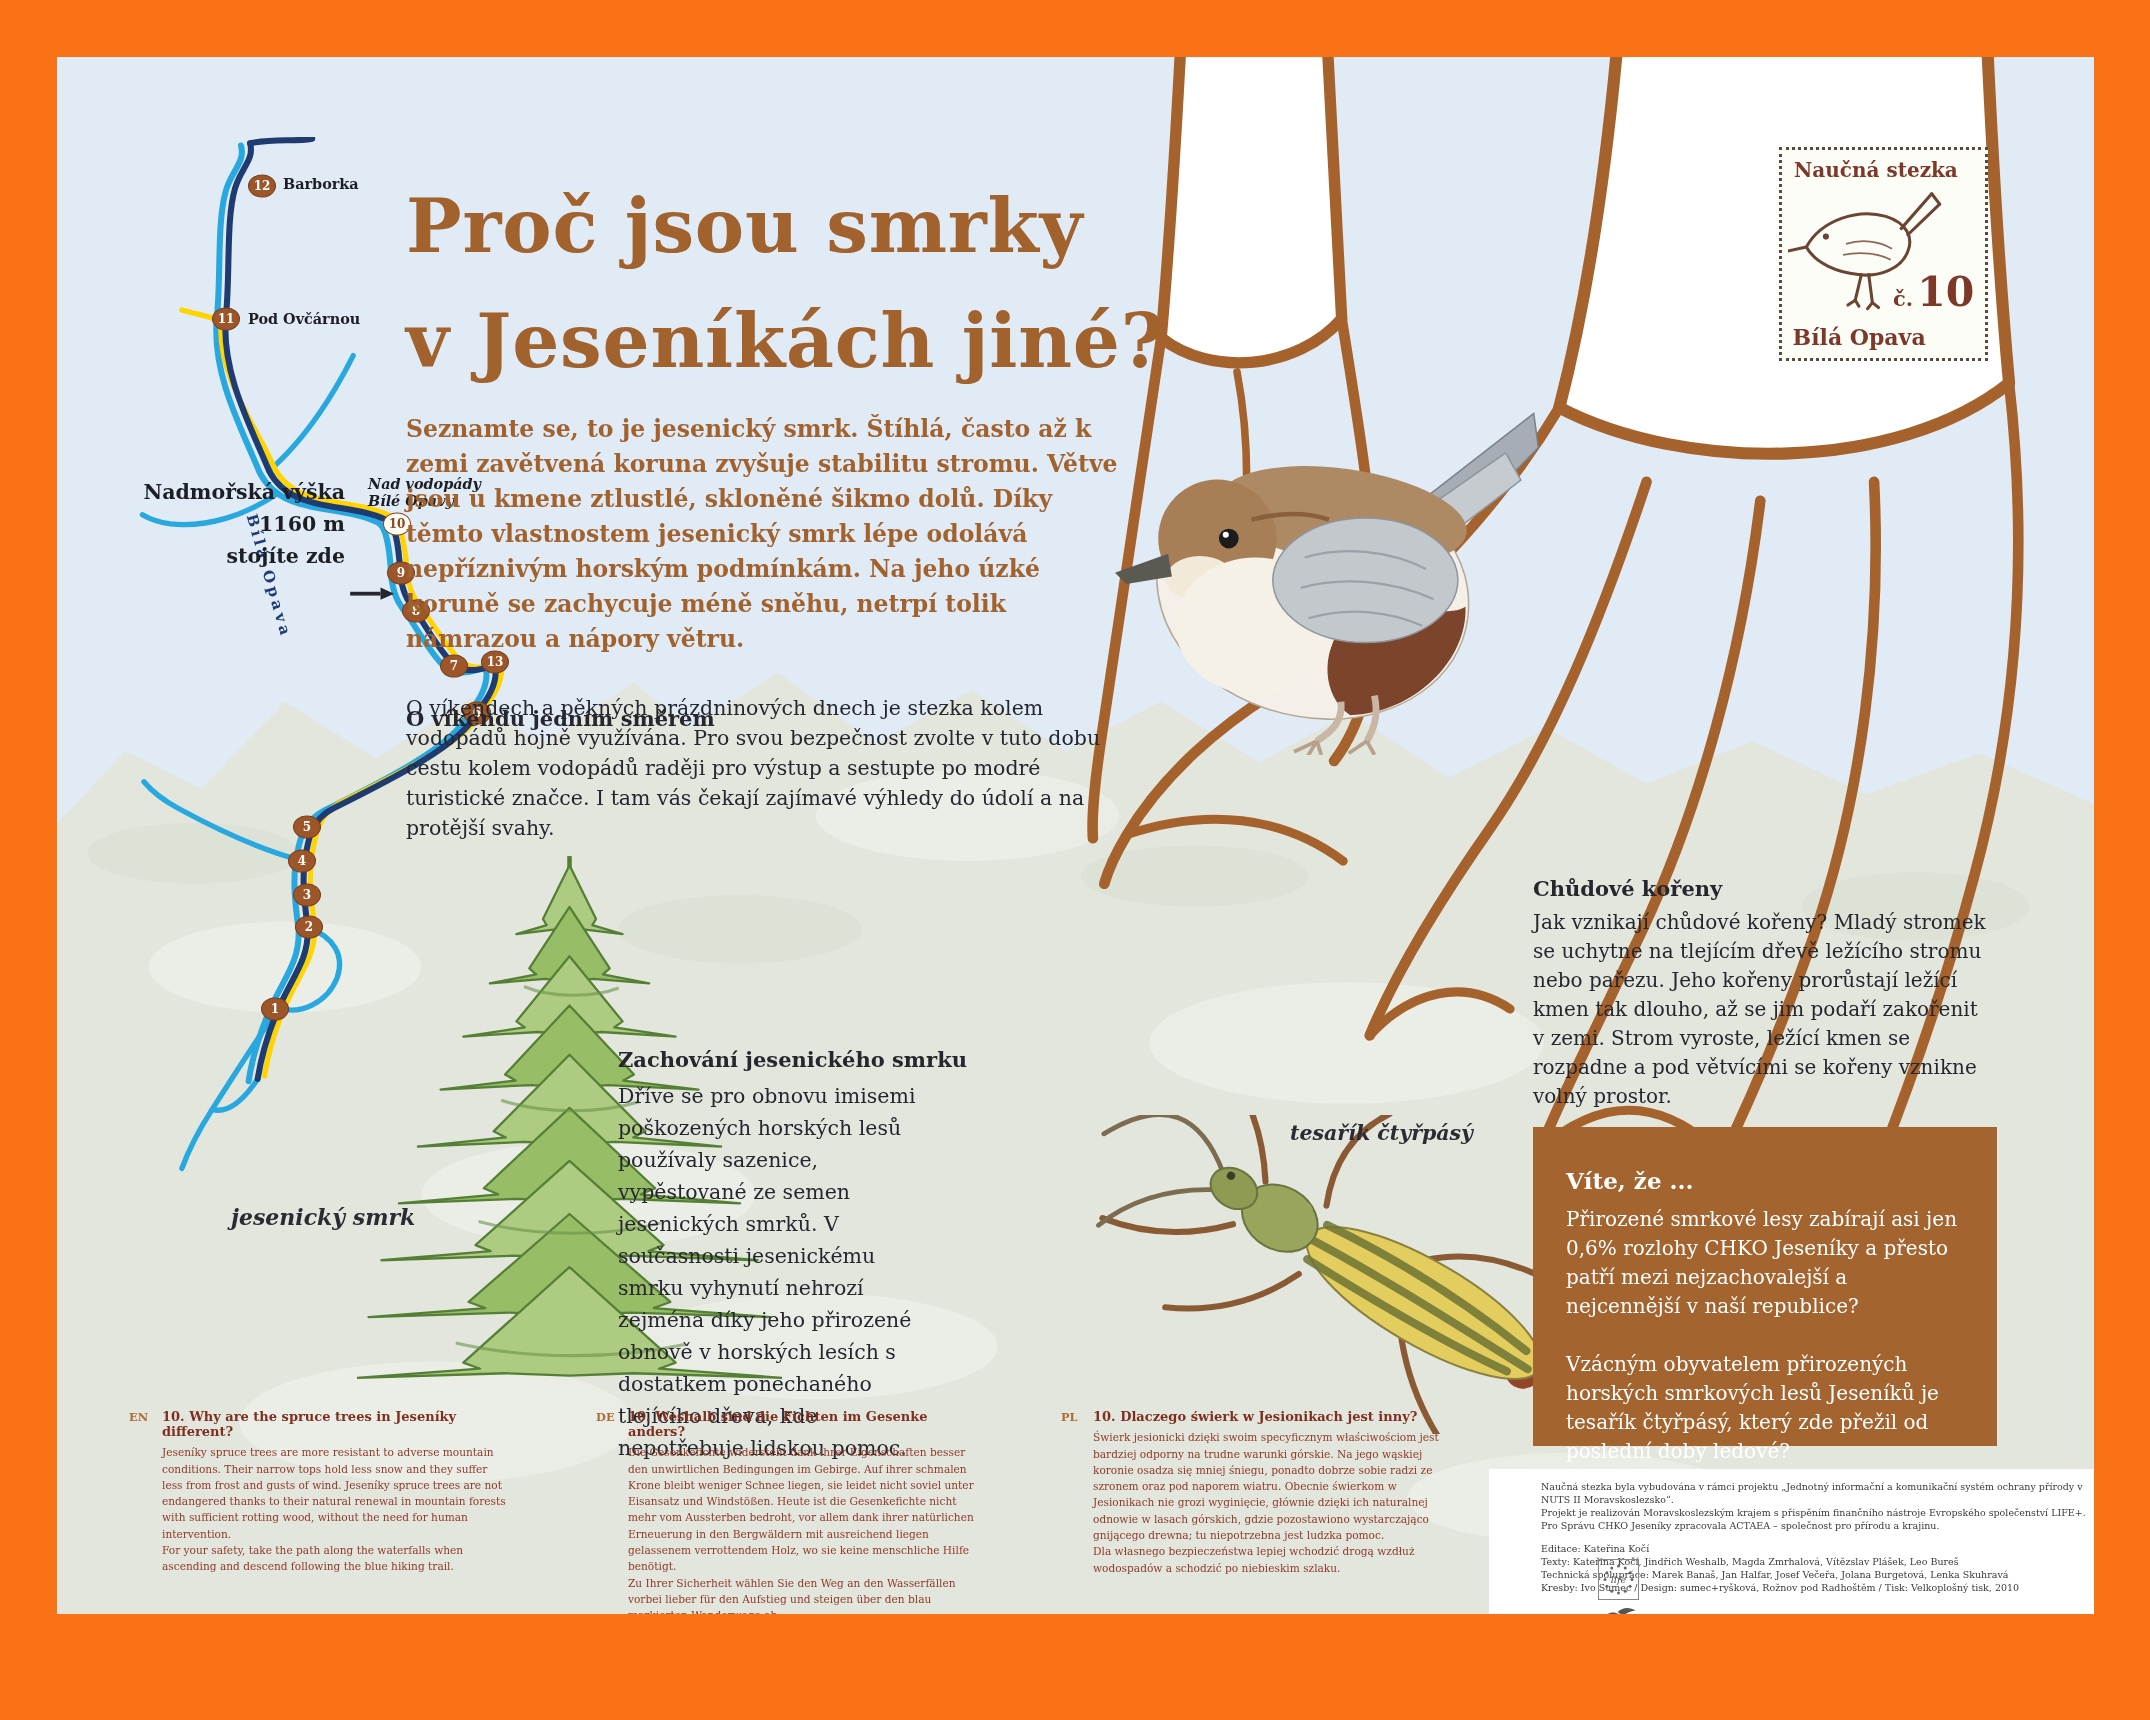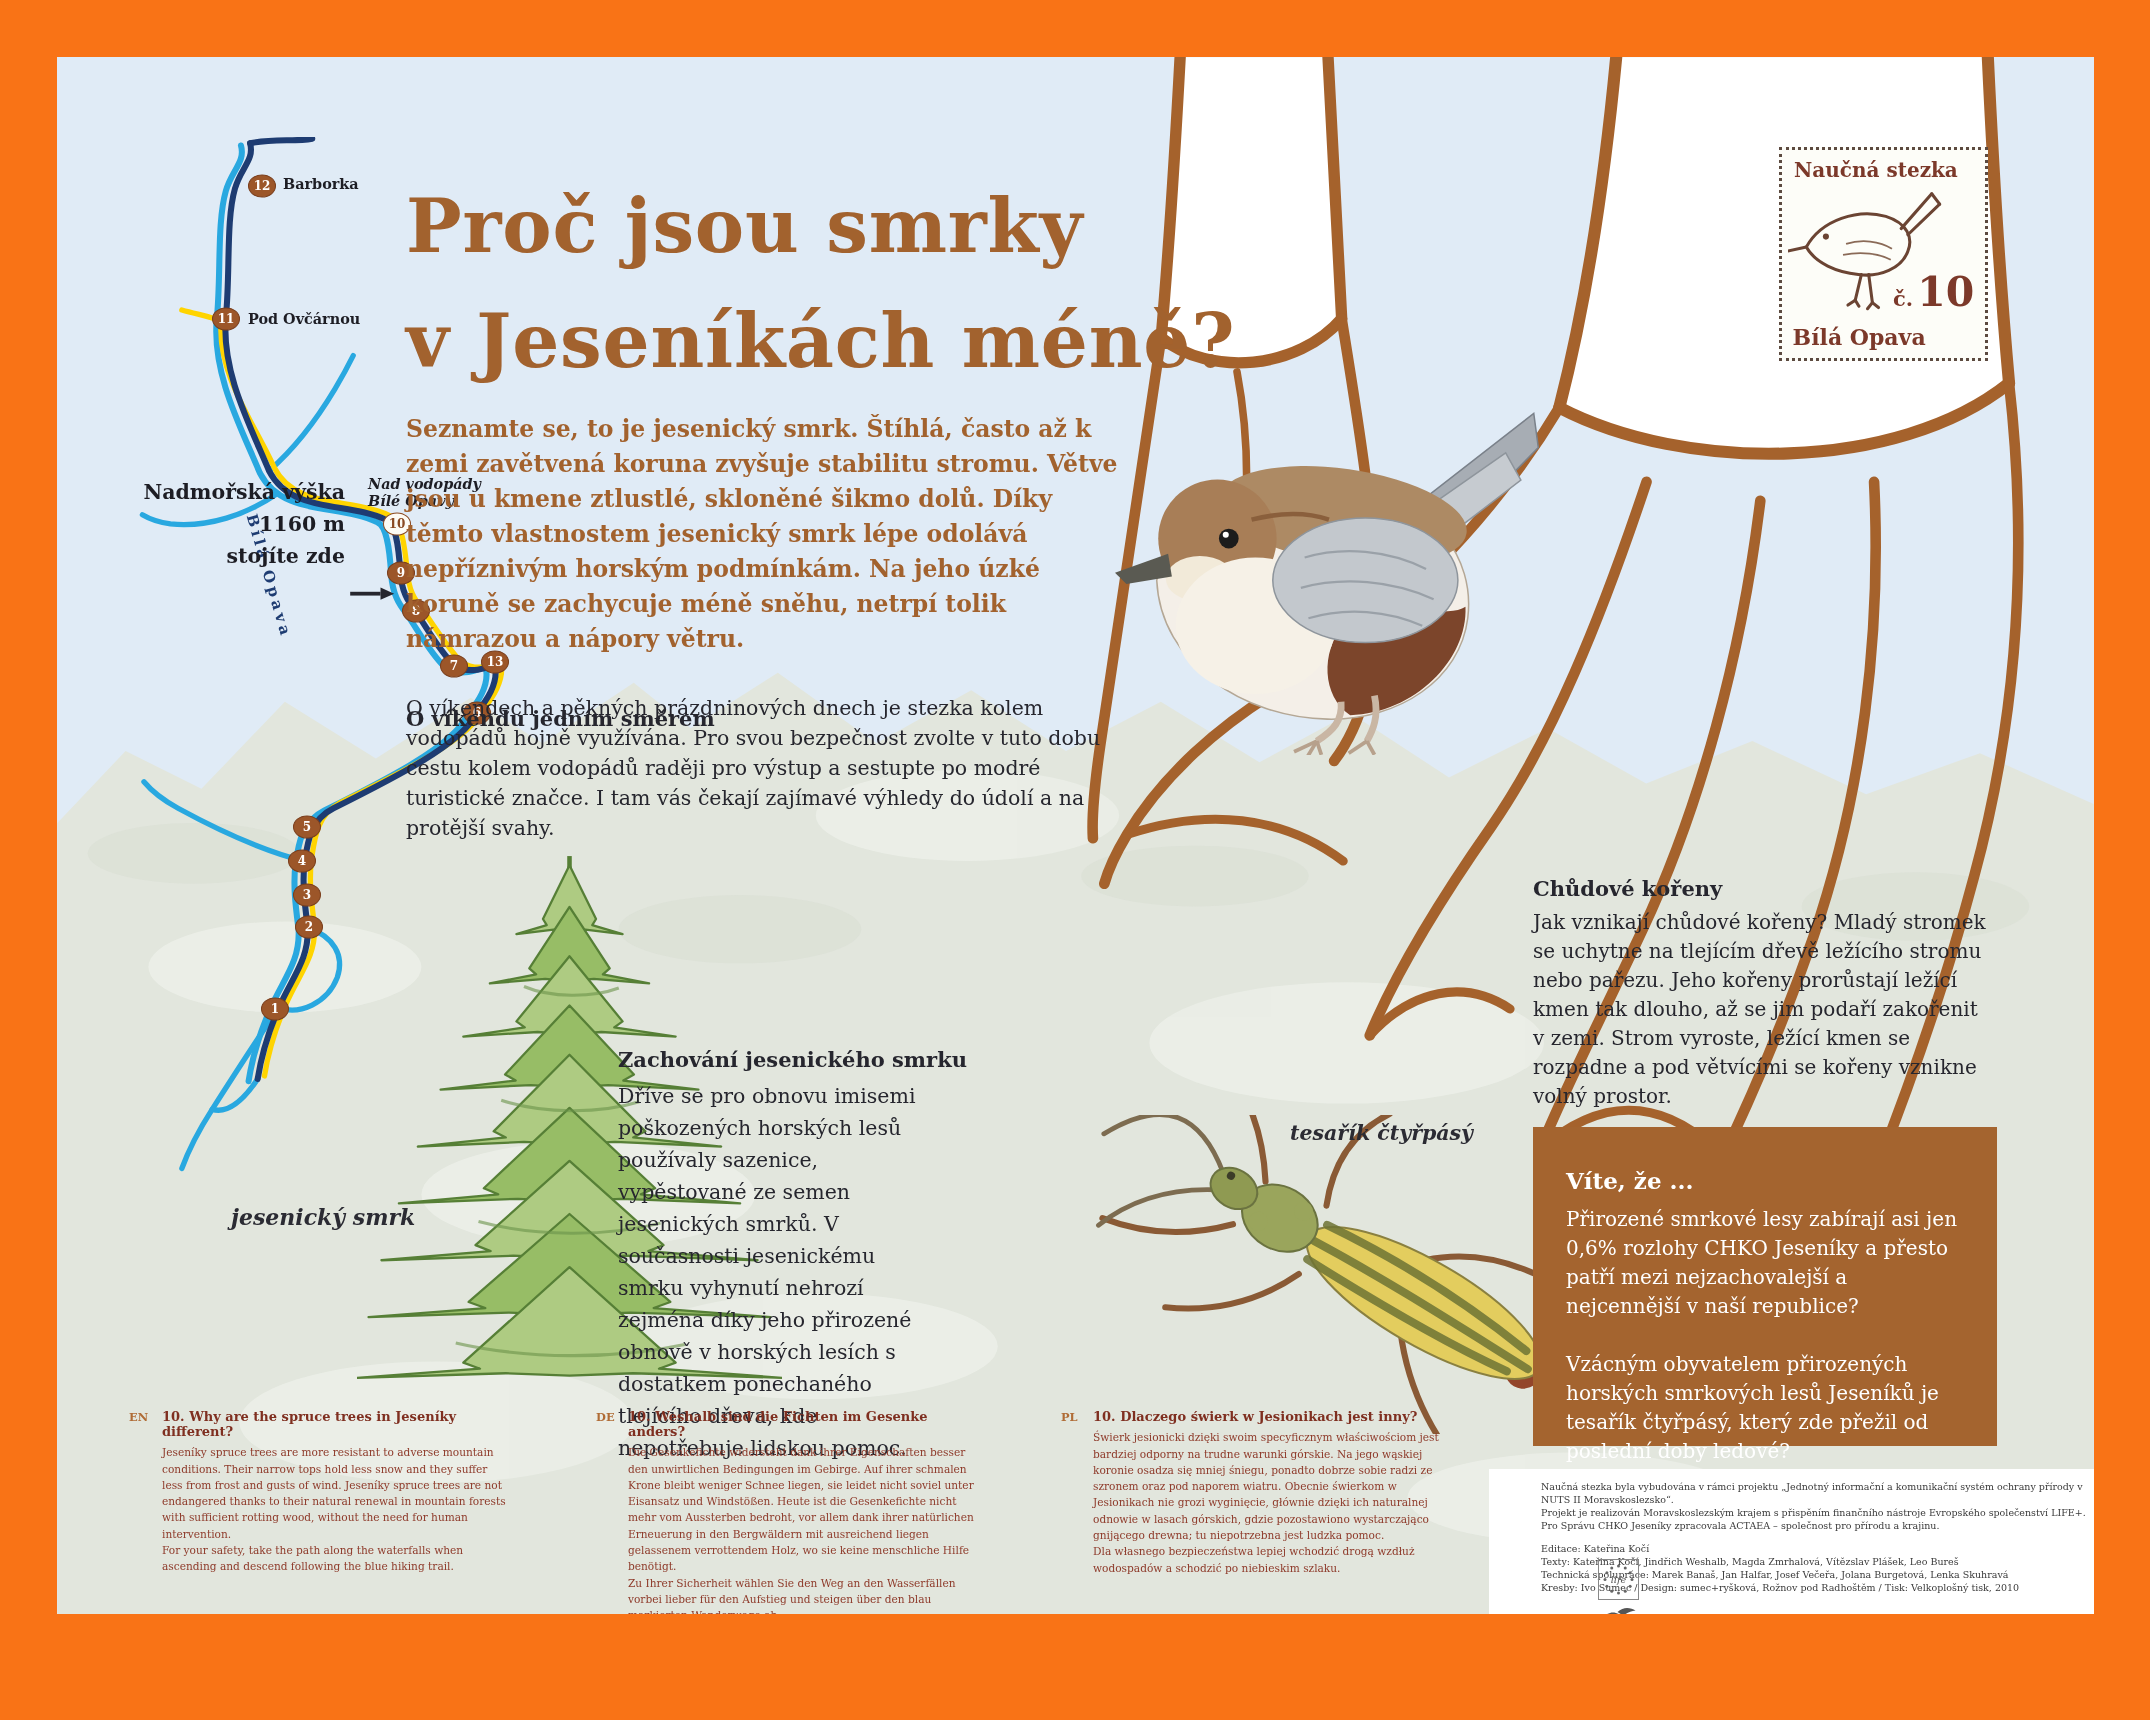--- a/index.html
+++ b/index.html
@@ -255,21 +255,21 @@
         <ellipse cx="-95" cy="-2" rx="58" ry="46" fill="#9aa55c" stroke="#6b7340" stroke-width="3"></ellipse>
         <circle cx="-70" cy="-28" r="14" fill="#9aa55c"></circle>
         <circle cx="-120" cy="18" r="14" fill="#9aa55c"></circle>
         <ellipse cx="-175" cy="-6" rx="36" ry="28" fill="#8f9a52" stroke="#6b7340" stroke-width="3"></ellipse>
         <circle cx="-188" cy="-20" r="6" fill="#3c3c28"></circle>
       </g>
     </svg>
 
     <div class="abs title">
       <div>Proč jsou smrky</div>
-      <div>v Jeseníkách méně?</div>
+      <div>v Jeseníkách jiné?</div>
     </div>
 
     <div class="abs intro">Seznamte se, to je jesenický smrk. Štíhlá, často až k zemi zavětvená koruna zvyšuje stabilitu stromu. Větve jsou u kmene ztlustlé, skloněné šikmo dolů. Díky těmto vlastnostem jesenický smrk lépe odolává nepříznivým horským podmínkám. Na jeho úzké koruně se zachycuje méně sněhu, netrpí tolik námrazou a nápory větru.</div>
 
     <div class="abs sec-h weekend-h">O víkendu jedním směrem</div>
     <div class="abs sec-b weekend-b">O víkendech a pěkných prázdninových dnech je stezka kolem vodopádů hojně využívána. Pro svou bezpečnost zvolte v tuto dobu cestu kolem vodopádů raději pro výstup a sestupte po modré turistické značce. I tam vás čekají zajímavé výhledy do údolí a na protější svahy.</div>
 
     <div class="abs sec-h preserve-h">Zachování jesenického smrku</div>
     <div class="abs sec-b preserve-b">Dříve se pro obnovu imisemi poškozených horských lesů používaly sazenice, vypěstované ze semen jesenických smrků. V současnosti jesenickému smrku vyhynutí nehrozí zejména díky jeho přirozené obnově v horských lesích s dostatkem ponechaného tlejícího dřeva, kde nepotřebuje lidskou pomoc.</div>
 

